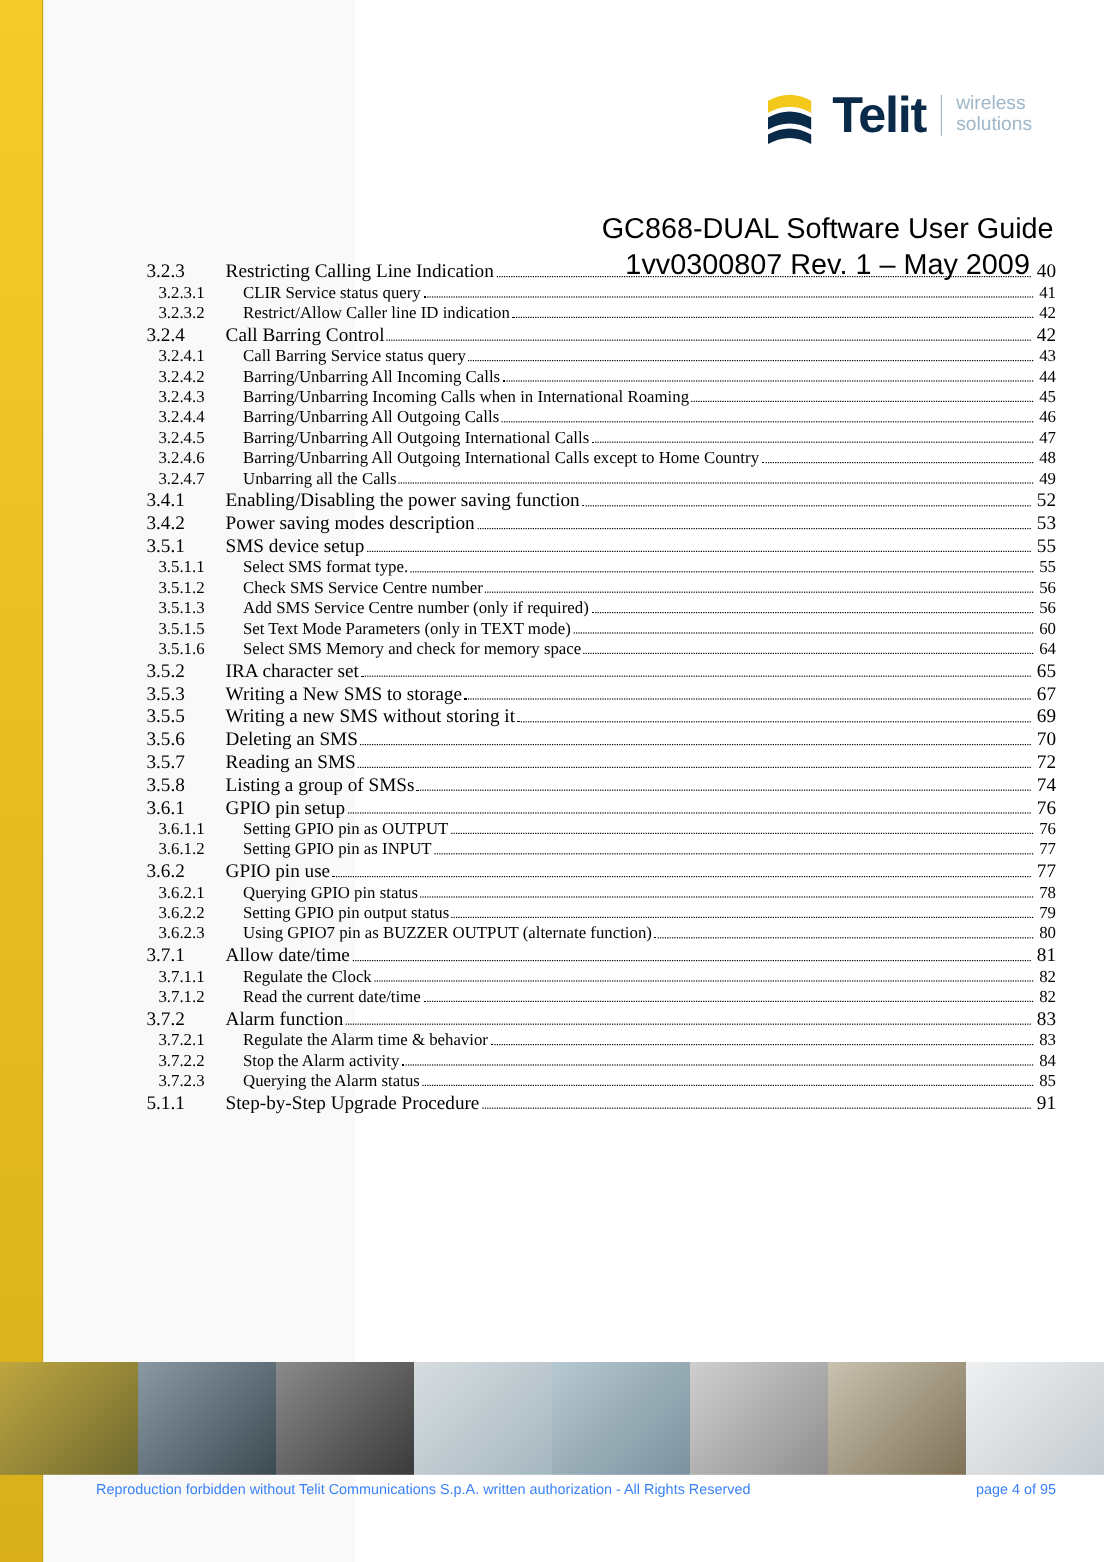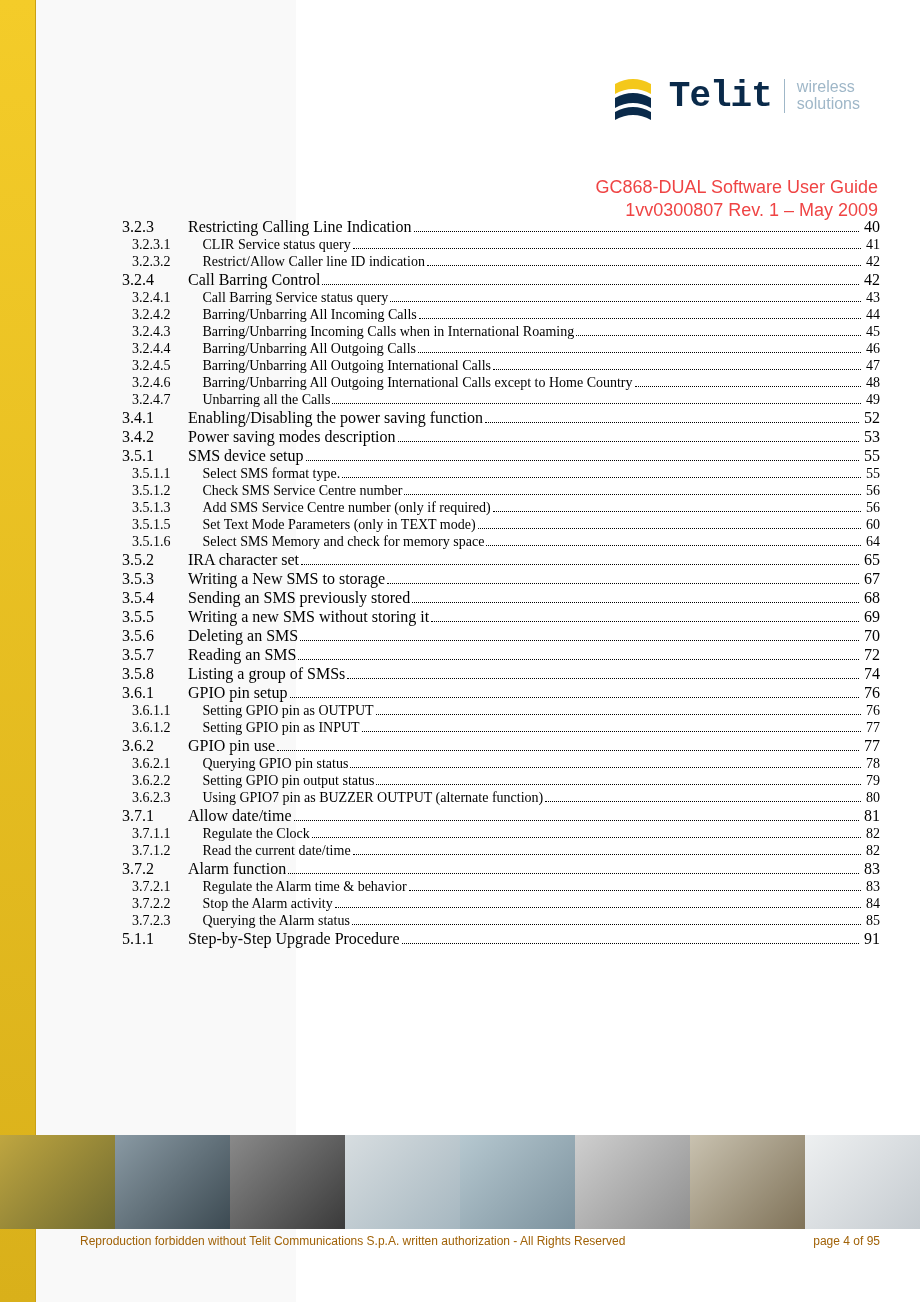--- a/index.html
+++ b/index.html
@@ -29,39 +29,39 @@
     right: 60px; top: 70px;
     display: flex;
     align-items: center;
     gap: 12px;
   }
   .logo-mark {
     width: 48px; height: 52px;
     position: relative;
   }
   .logo-text {
-    font-family: Liberation Mono, monospace;
+    font-family: Liberation Sans, sans-serif;
     font-weight: bold;
-    font-size: 36px;
+    font-size: 42px;
     color: #0a2a4a;
     letter-spacing: -1px;
   }
   .logo-tag {
     font-family: Arial, Helvetica, sans-serif;
     font-size: 16px;
     color: #9fb7c8;
     line-height: 1.05;
   }
   .doc-header {
     position: absolute;
     right: 42px; top: 176px;
-    text-align: right;
+    text-align: center;
     font-family: Arial, Helvetica, sans-serif;
-    font-size: 18px;
-    color: #ef4444;
+    font-size: 24px;
+    color: #000000;
     line-height: 1.25;
   }
   .toc {
     position: absolute;
     left: 110px;
     top: 218px;
     width: 770px;
   }
   .toc-row {
     display: flex;
@@ -117,21 +117,21 @@
   .fb-cell:nth-child(8){ background: linear-gradient(135deg,#eef0f1,#c5cbd0); }
 
   .footer-text {
     position: absolute;
     left: 80px; right: 40px;
     top: 1234px;
     display: flex;
     justify-content: space-between;
     font-family: Arial, Helvetica, sans-serif;
     font-size: 12px;
-    color: #a16207;
+    color: #3b82f6;
     text-align: center;
   }
 </style>
 </head>
 <body>
 
 <div class="left-bar"></div>
 <div class="left-bar2"></div>
 
 <div class="logo-block">
@@ -275,26 +275,20 @@
       <span class="toc-leader"></span>
       <span class="toc-page">65</span>
     </div>
     <div class="toc-row level1">
       <span class="toc-num">3.5.3</span>
       <span class="toc-title">Writing a New SMS to storage </span>
       <span class="toc-leader"></span>
       <span class="toc-page">67</span>
     </div>
     <div class="toc-row level1">
-      <span class="toc-num">3.5.4</span>
-      <span class="toc-title">Sending an SMS previously stored </span>
-      <span class="toc-leader"></span>
-      <span class="toc-page">68</span>
-    </div>
-    <div class="toc-row level1">
       <span class="toc-num">3.5.5</span>
       <span class="toc-title">Writing a new SMS without storing it </span>
       <span class="toc-leader"></span>
       <span class="toc-page">69</span>
     </div>
     <div class="toc-row level1">
       <span class="toc-num">3.5.6</span>
       <span class="toc-title">Deleting an SMS </span>
       <span class="toc-leader"></span>
       <span class="toc-page">70</span>

